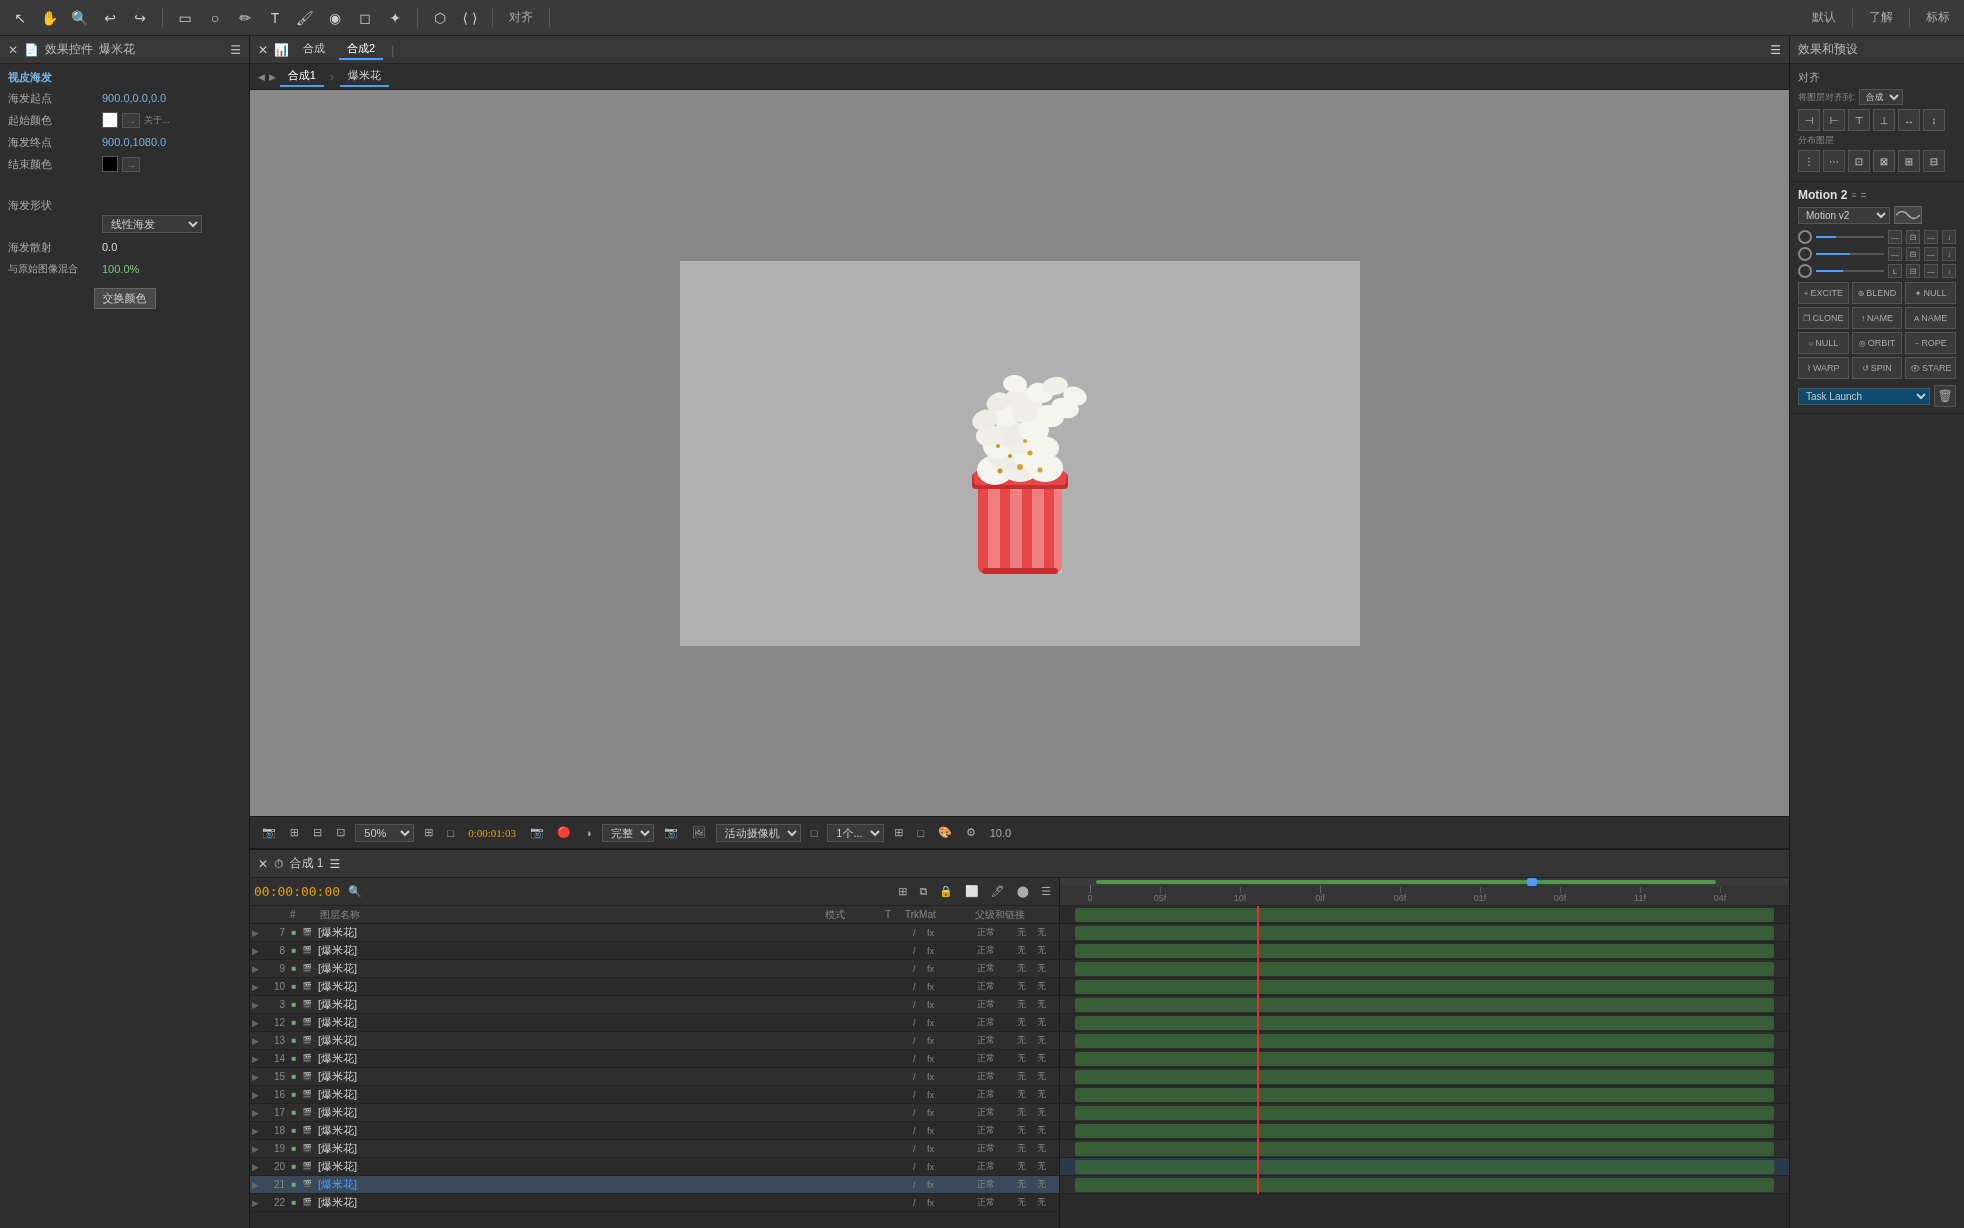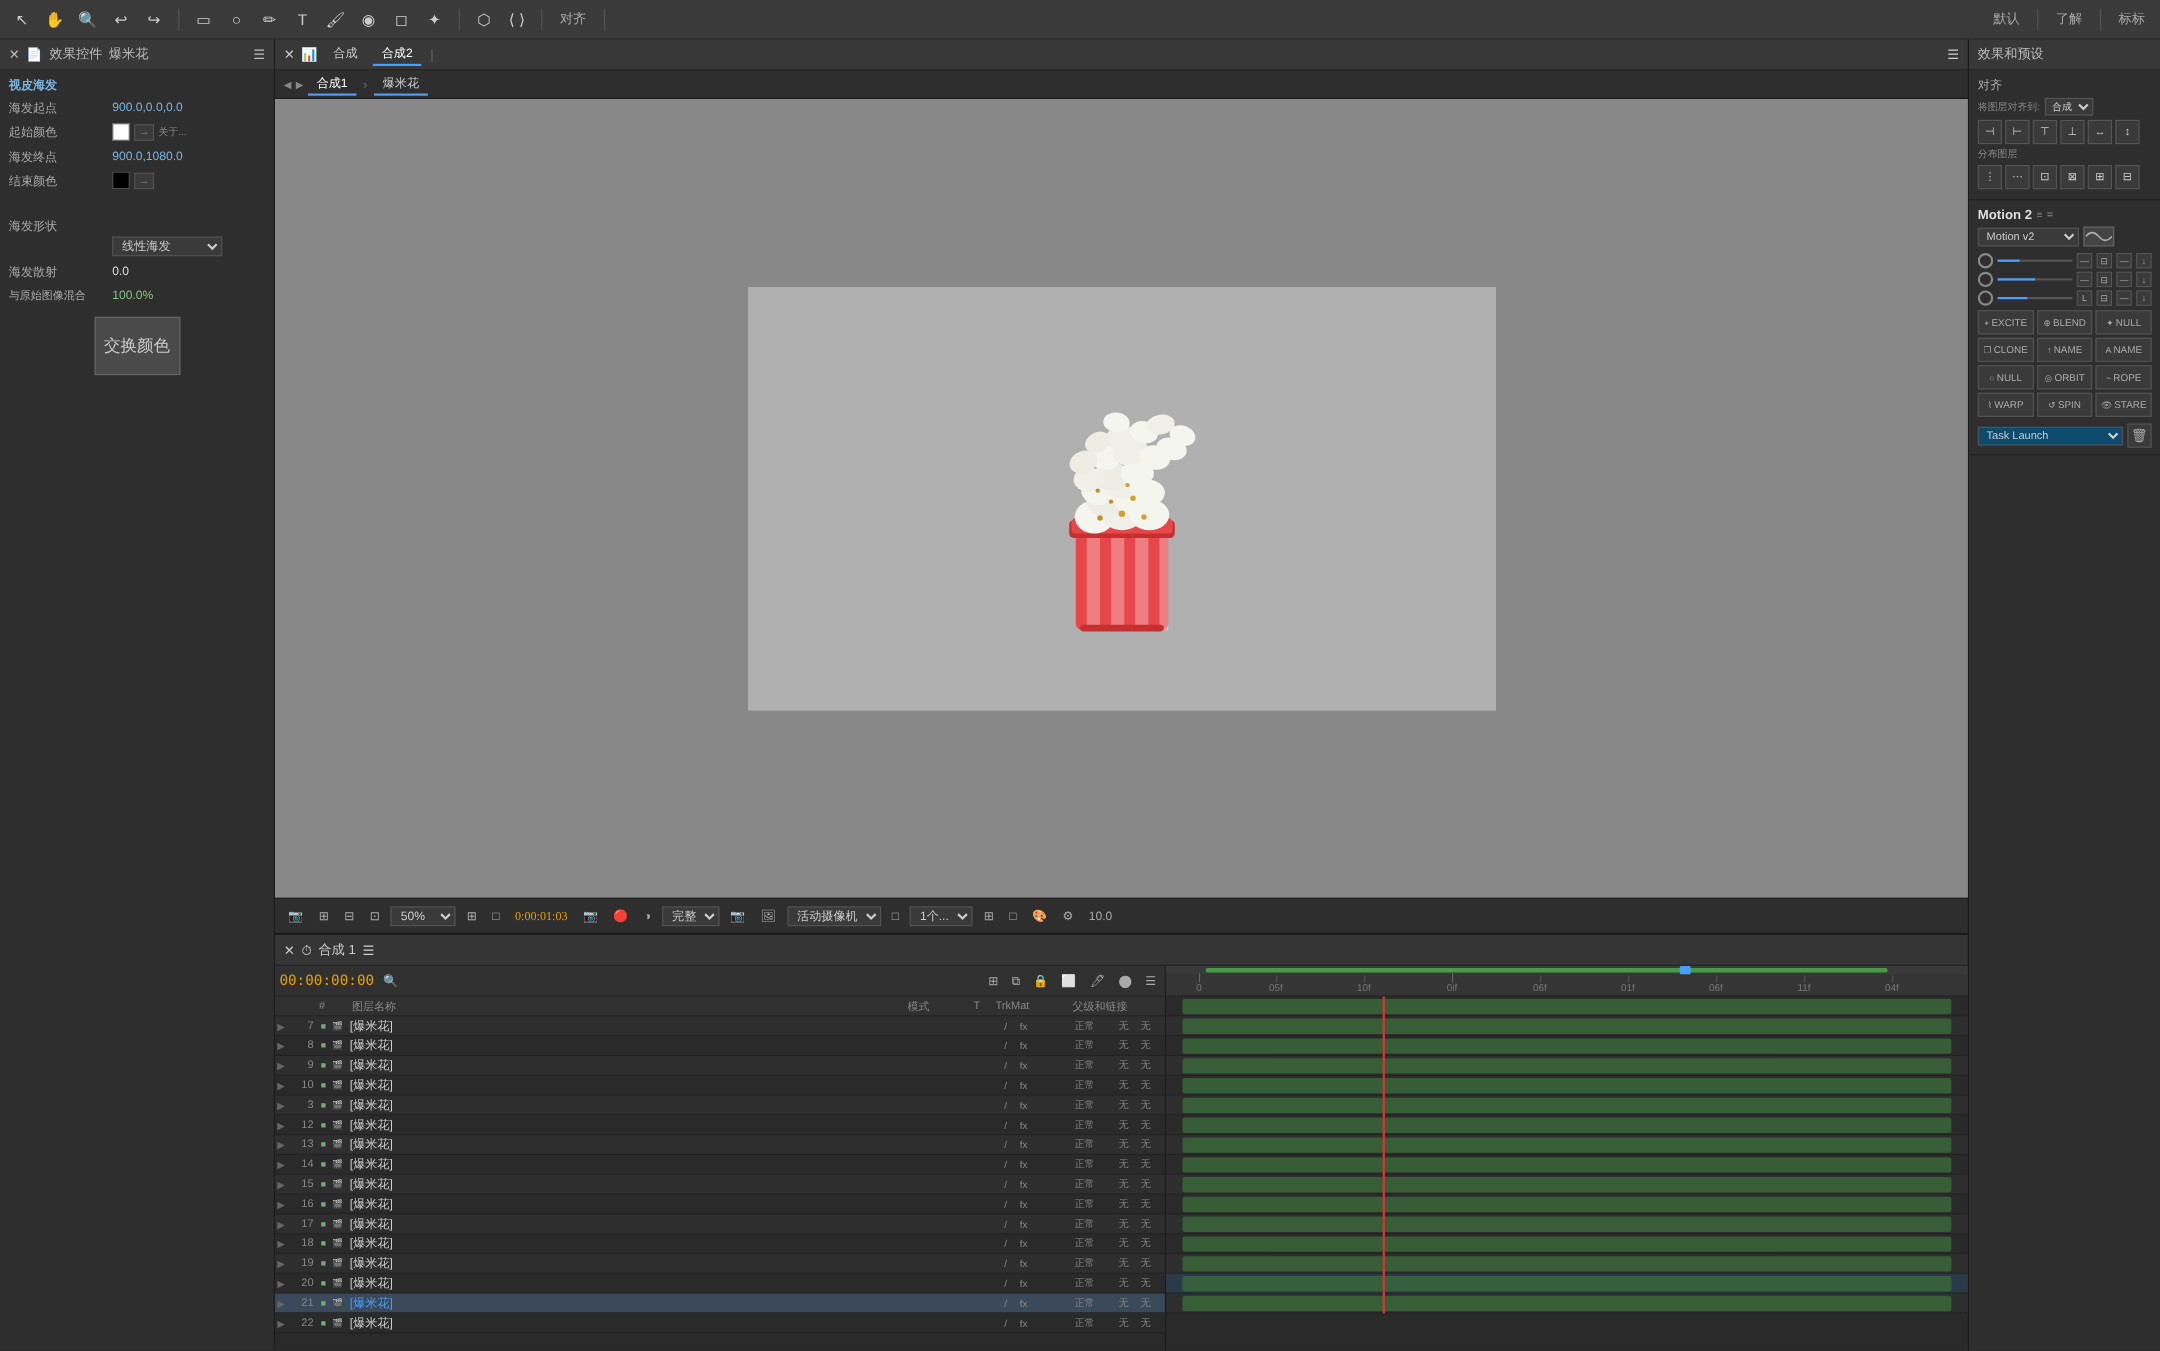--- a/index.html
+++ b/index.html
@@ -113,22 +113,22 @@
       color: #ccc;
       font-size: 11px;
       padding: 1px 4px;
       width: 100px;
       margin-top: 37px;
     }
     .btn-change-color {
       background: #4a4a4a;
       border: 1px solid #666;
       color: #ccc;
-      font-size: 15px;
-      padding: 16px 8px;
+      font-size: 11px;
+      padding: 2px 8px;
       cursor: pointer;
       margin: 4px auto;
       display: block;
     }
     .section-title {
       font-size: 11px;
       color: #7ab3e0;
       padding: 2px 8px;
       font-weight: bold;
     }

